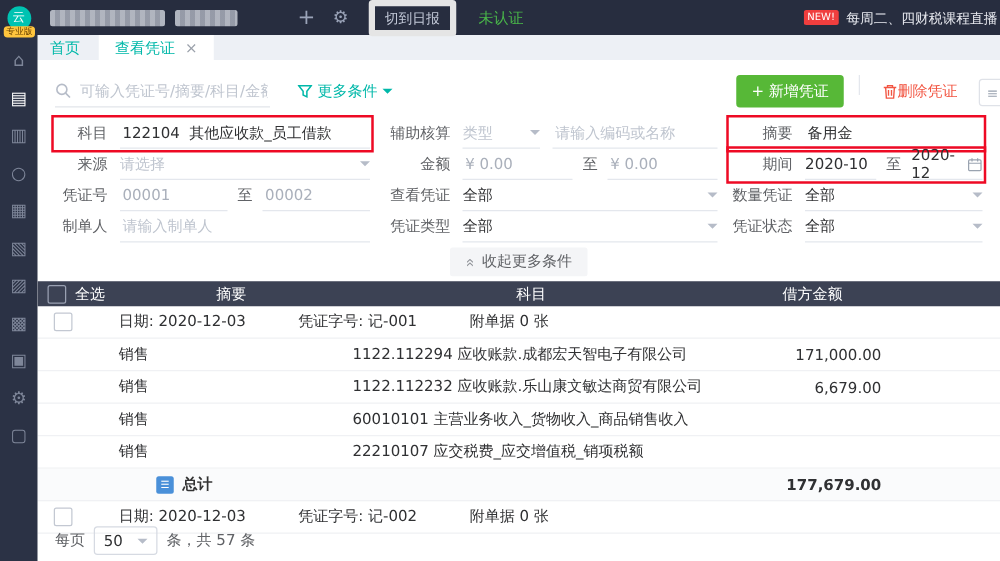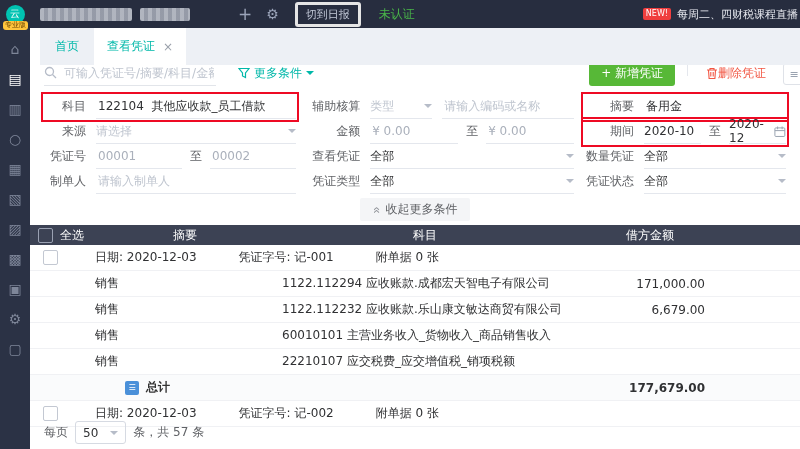--- a/index.html
+++ b/index.html
@@ -13,36 +13,36 @@
   .logo-circle{width:19px;height:19px;border-radius:50%;background:#00c3b2;color:#fff;
                font-size:10px;display:flex;align-items:center;justify-content:center}
   .logo-tag{position:absolute;bottom:-2px;left:3px;background:#ffc53d;color:#6b4400;
             font-size:7px;line-height:9px;padding:0 2px;border-radius:3px;white-space:nowrap}
   .redact{height:13px;border-radius:2px;background:repeating-linear-gradient(90deg,#c9cdd6 0 4px,#a9aeba 4px 8px);opacity:.85}
   .r1{width:92px;margin-left:10px}
   .r2{width:50px;margin-left:8px}
   .tb-icon{color:#9aa3b8;cursor:pointer;line-height:1}
   .plus{font-size:17px;margin-left:48px}
   .gear{font-size:14px;margin-left:14px}
-  .switch-btn{margin-left:16px;background:transparent;border:3px solid #e5e5e5;color:#c3c9d8;
+  .switch-btn{margin-left:16px;background:transparent;border:5px solid #e5e5e5;color:#c3c9d8;
               border-radius:3px;font-size:11px;padding:2px 8px;font-family:inherit;cursor:pointer}
   .auth{margin-left:18px;color:#49b649}
   .promo{margin-left:auto;display:flex;align-items:center;gap:6px;padding-right:2px;cursor:pointer;overflow:hidden;white-space:nowrap}
   .promo-badge{background:#f03e3e;color:#fff;font-size:8px;border-radius:2px;padding:1px 3px;line-height:10px}
   .promo-text{color:#e8eaf0;font-size:11px}
 
   
   .sidebar{position:absolute;top:28px;left:0;bottom:0;width:30px;background:#2b3245;
            display:flex;flex-direction:column;align-items:center;padding-top:14px;gap:16px;z-index:20}
   .side-item{cursor:pointer;line-height:1}
   .side-item span{color:#7e8699;font-size:14px}
   .side-item.active span{color:#ffffff}
 
   
-  .tabbar{position:absolute;top:28px;left:40px;right:0;height:37px;background:#edf0f5;display:flex;align-items:stretch;z-index:10}
+  .tabbar{position:absolute;top:28px;left:25px;right:0;height:20px;background:#edf0f5;display:flex;align-items:stretch;z-index:10}
   .tab-home{display:flex;align-items:center;padding:0 15px;color:#00b8a9;cursor:pointer}
   .tab-active{display:flex;align-items:center;gap:8px;padding:0 13px;background:#fff;color:#00b8a9;cursor:pointer}
   .tab-close{color:#9aa0aa;cursor:pointer}
 
   
   .content{position:absolute;top:54px;left:30px;right:0;bottom:0;background:#fff;overflow:hidden}
 
   .toolbar{display:flex;align-items:center;height:38px;padding:0 14px;position:relative}
   .search{display:flex;align-items:center;width:172px;border-bottom:1px solid #e2e5ea;height:24px;gap:5px}
   .search input{border:none;outline:none;flex:1;font:inherit;font-size:12px;background:transparent;color:#333;min-width:0}

